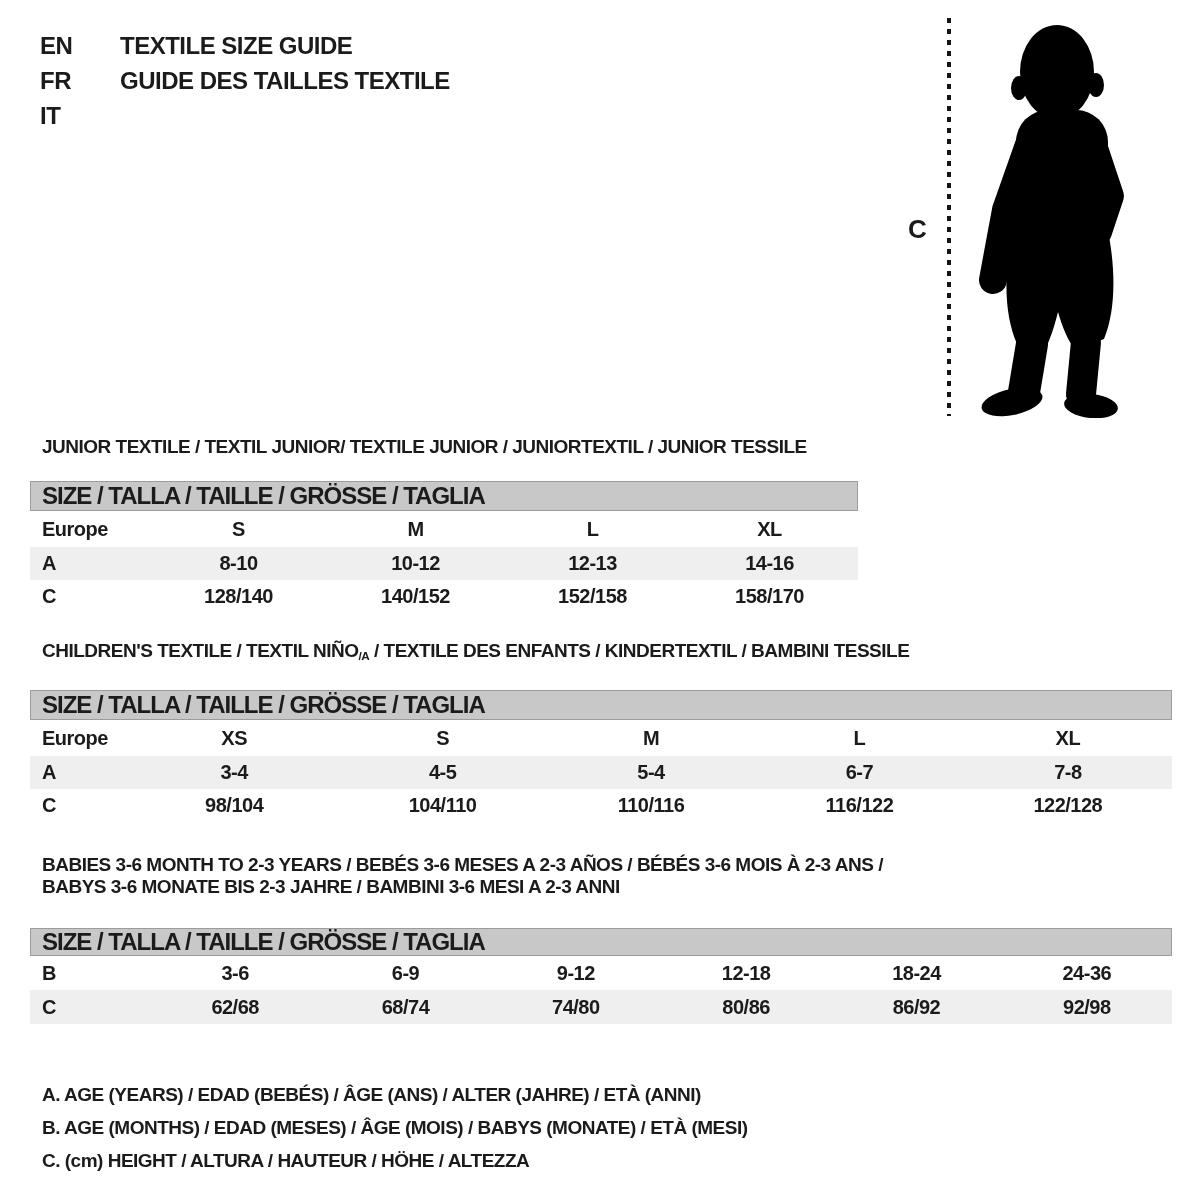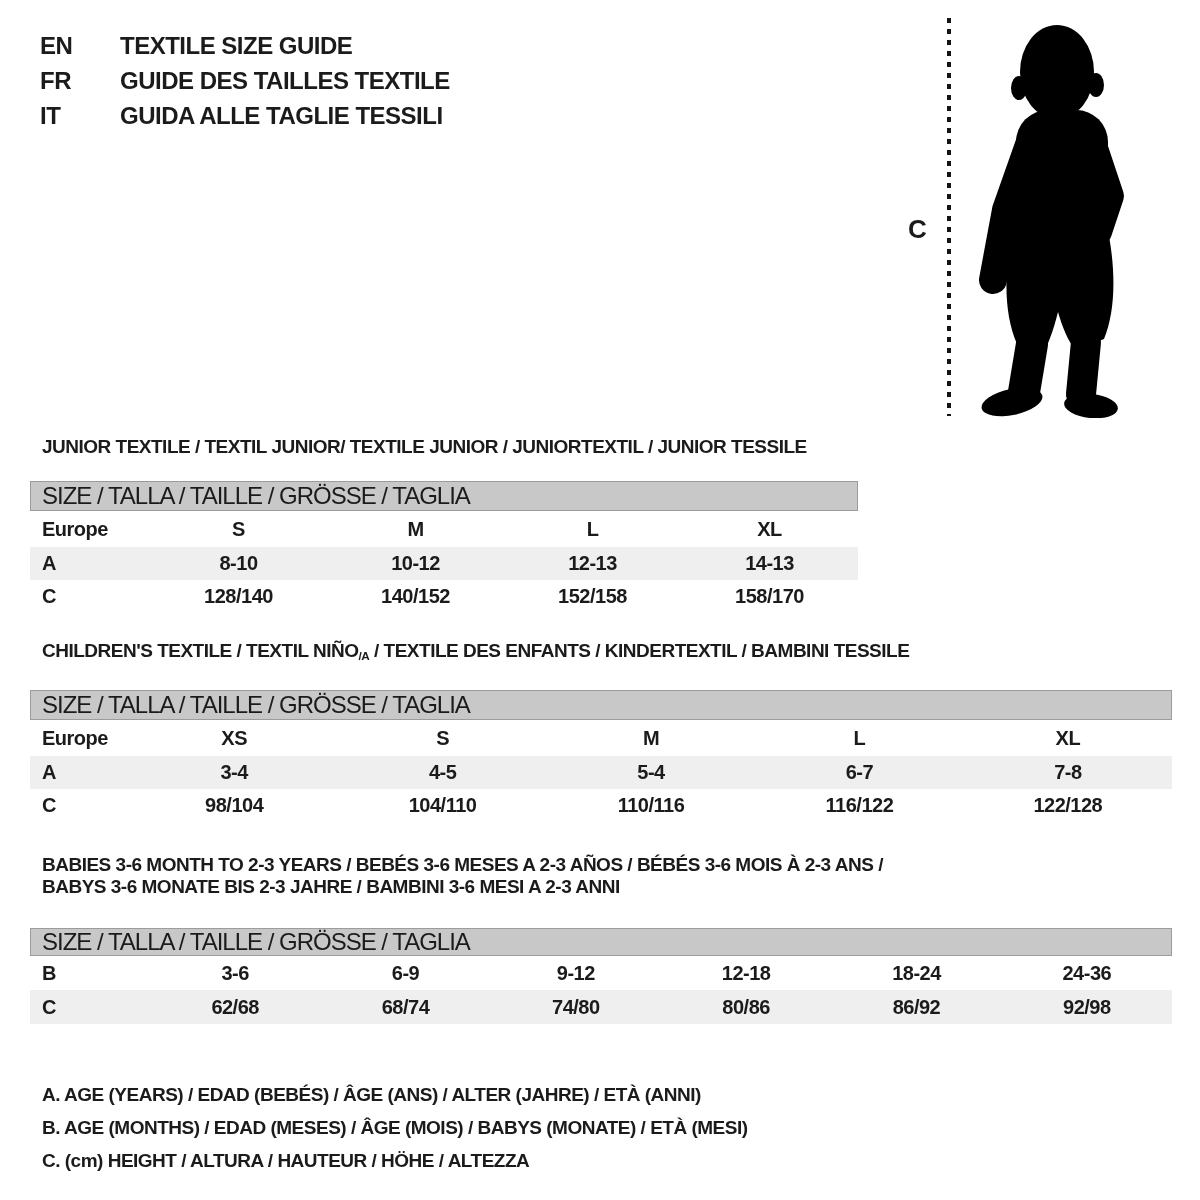--- a/index.html
+++ b/index.html
@@ -16,21 +16,21 @@
   .c-label { position:absolute; left:908px; top:214px; font-size:26px; font-weight:bold; }
   .baby { position:absolute; left:960px; top:14px; }
   
   .section-title { position:absolute; left:42px; font-size:19px; font-weight:bold; letter-spacing:-0.5px; white-space:nowrap; line-height:22px; }
   .section-title .sub { font-size:0.62em; vertical-align:-3px; }
   
   .tbl { position:absolute; left:30px; }
   .tbl-bar {
     height:30px; background:#c8c8c8; border:1px solid #9c9c9c; box-sizing:border-box;
     display:flex; align-items:center; padding-left:11px;
-    font-size:24px; font-weight:normal; letter-spacing:-1px; white-space:nowrap;
+    font-size:24px; font-weight:bold; letter-spacing:-1px; white-space:nowrap;
   }
   .tbl-row { display:flex; align-items:center; font-size:20px; font-weight:bold; letter-spacing:-0.5px; }
   .tbl-row .lab { box-sizing:border-box; padding-left:12px; }
   .tbl-row .cell { flex:1; text-align:center; }
   .row-h36 { height:36px; }
   .row-h34 { height:34px; }
   .row-h33 { height:33px; }
   .shade { background:#efefef; }
   .lab-120 { flex:0 0 120px; }
   .lab-100 { flex:0 0 100px; }
@@ -47,21 +47,20 @@
     <div class="lang-row">
       <span class="lang-code">EN</span>
       <span class="lang-label">TEXTILE SIZE GUIDE</span>
     </div>
     <div class="lang-row">
       <span class="lang-code">FR</span>
       <span class="lang-label">GUIDE DES TAILLES TEXTILE</span>
     </div>
     <div class="lang-row">
       <span class="lang-code">IT</span>
-      <span class="lang-label">GUIDA ALLE TAGLIE TESSILI</span>
     </div>
   </div>
 
   <span class="c-label">C</span>
   <svg class="measure-line" width="6" height="402" aria-hidden="true">
     <line x1="3" y1="2" x2="3" y2="400" stroke="#141414" stroke-width="4" stroke-dasharray="5 6"></line>
   </svg>
   <svg class="baby" width="184" height="404" viewBox="0 0 184 404" aria-hidden="true">
     <g fill="#000000" stroke="none">
 
@@ -93,21 +92,21 @@
       <span class="cell">S</span>
       <span class="cell">M</span>
       <span class="cell">L</span>
       <span class="cell">XL</span>
     </div>
     <div class="tbl-row row-h33 shade">
       <span class="lab lab-120">A</span>
       <span class="cell">8-10</span>
       <span class="cell">10-12</span>
       <span class="cell">12-13</span>
-      <span class="cell">14-13</span>
+      <span class="cell">14-16</span>
     </div>
     <div class="tbl-row row-h33">
       <span class="lab lab-120">C</span>
       <span class="cell">128/140</span>
       <span class="cell">140/152</span>
       <span class="cell">152/158</span>
       <span class="cell">158/170</span>
     </div>
   </div>
 

